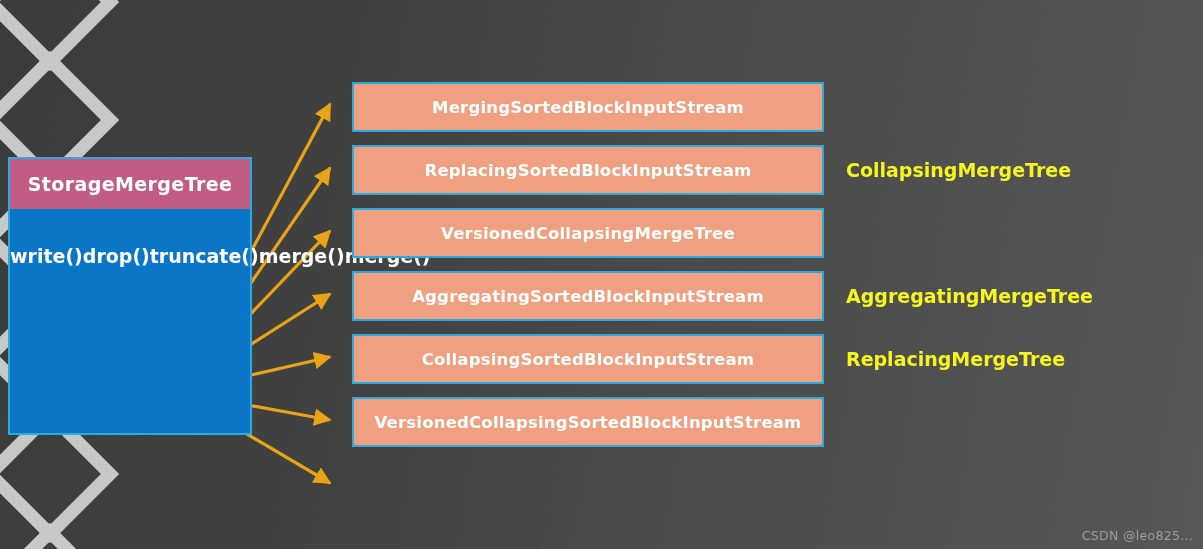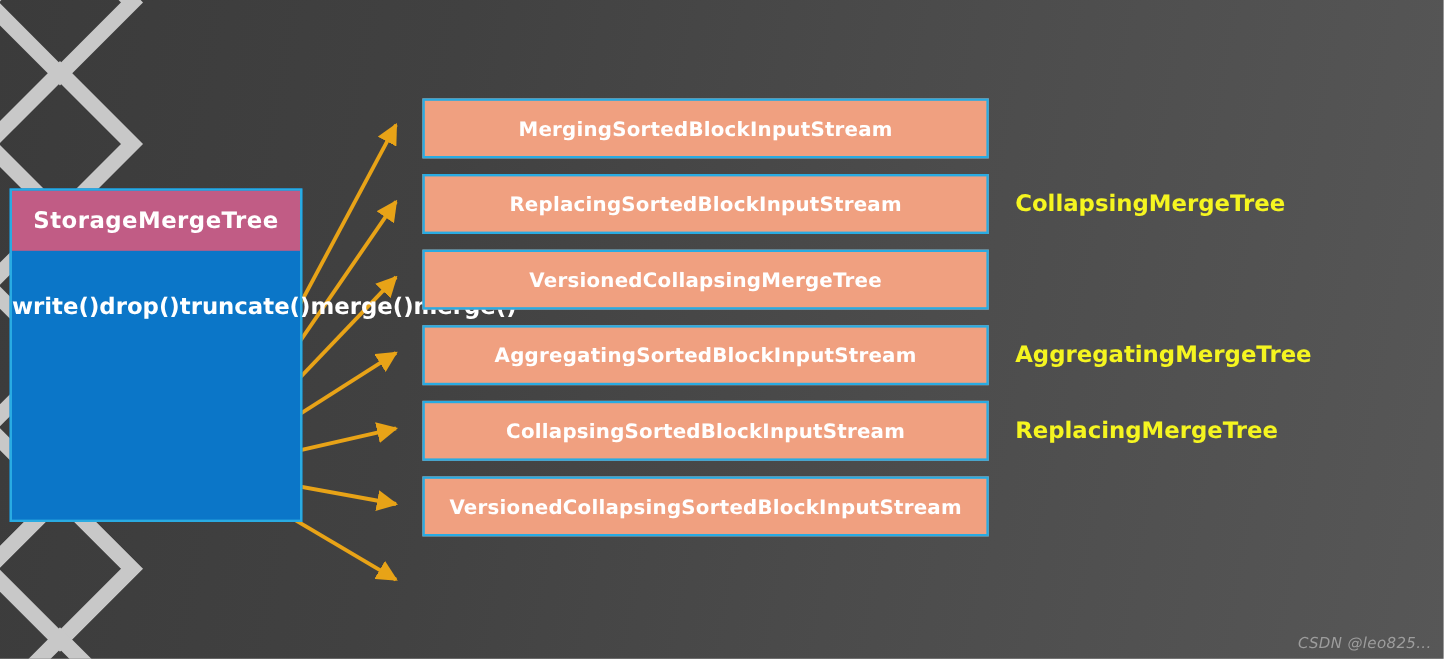--- a/index.html
+++ b/index.html
@@ -47,21 +47,21 @@
     display:flex;align-items:center;
     color:#f5f520;font-size:19px;font-weight:bold;white-space:nowrap;
   }
 
   
   #arrows{position:absolute;left:0;top:0;width:1203px;height:549px;pointer-events:none;}
 
   
   #watermark{
     position:absolute;right:10px;bottom:6px;
-    color:#9d9d9d;font-size:12.5px;letter-spacing:.3px;font-style:italic;
+    color:#9d9d9d;font-size:12.5px;letter-spacing:.3px;
   }
 </style>
 </head>
 <body>
 
 <div id="stage">
 
   <svg id="diamonds" viewBox="0 0 170 549" preserveAspectRatio="none" aria-hidden="true">
     <g fill="none" stroke="#c8c8c8" stroke-width="13">
       <polygon points="50,-58 110,2 50,62 -10,2"></polygon>

